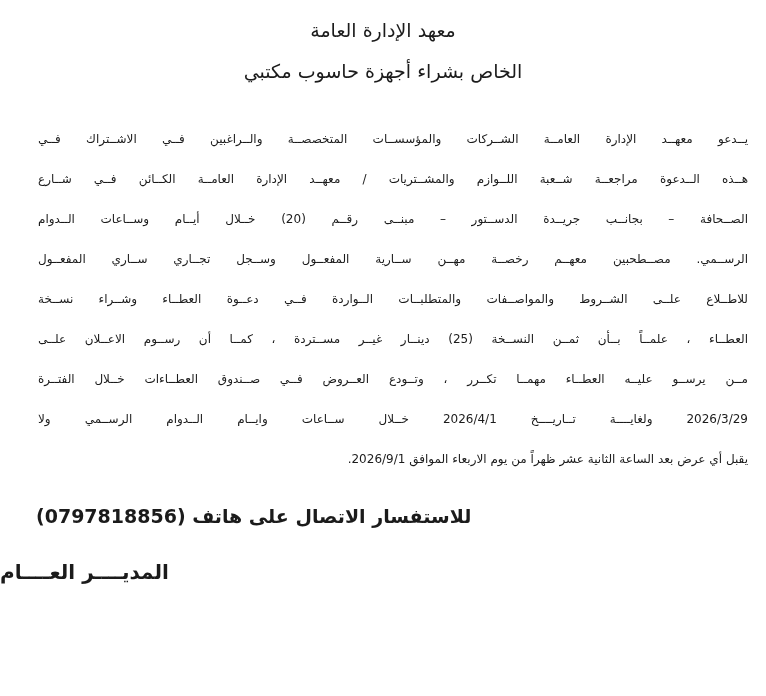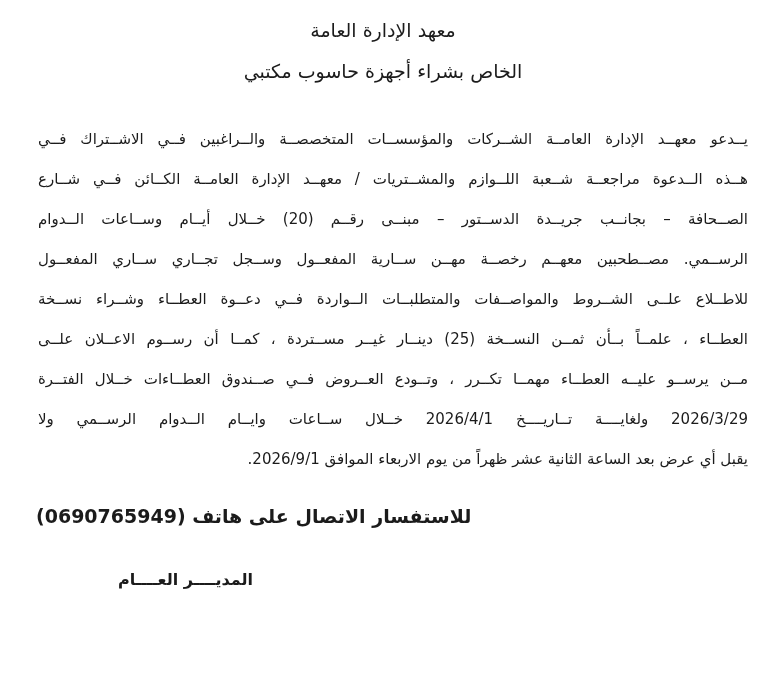--- a/index.html
+++ b/index.html
@@ -24,21 +24,21 @@
     font-weight: 400;
     font-size: 19px;
   }
   .doc-header .hline {
     height: 41px;
     line-height: 41px;
     white-space: nowrap;
   }
   .doc-body {
     margin: 27px 18px 0 38px; 
-    font-size: 15px;
+    font-size: 12px;
   }
   .doc-body .bline {
     height: 40px;
     line-height: 40px;
     text-align: justify;
     text-justify: inter-word;
     overflow: hidden;
   }
   .doc-body .bline.just {
     text-align-last: justify;
@@ -50,25 +50,25 @@
     margin-top: 23px;
     padding-left: 36px;      
     text-align: left;
     direction: rtl;
     font-weight: 700;
     font-size: 19px;
     line-height: 28px;
     white-space: nowrap;
   }
   .signature-line {
-    margin-top: 36px;
+    margin-top: 28px;
     padding-right: 513px;    
-    text-align: right;
+    text-align: left;
     font-weight: 700;
-    font-size: 16px;
+    font-size: 20px;
     line-height: 28px;
     white-space: nowrap;
   }
 </style>
 </head>
 <body>
 
 <div class="page">
 
   <div class="doc-header">
@@ -81,17 +81,17 @@
     <div class="bline just">هــذه الــدعوة مراجعــة شــعبة اللــوازم والمشــتريات / معهــد الإدارة العامــة الكــائن فــي شــارع</div>
     <div class="bline just">الصــحافة – بجانــب جريــدة الدســتور – مبنــى رقــم (20) خــلال أيــام وســاعات الــدوام</div>
     <div class="bline just">الرســمي. مصــطحبين معهــم رخصــة مهــن ســارية المفعــول وســجل تجــاري ســاري المفعــول</div>
     <div class="bline just">للاطــلاع علــى الشــروط والمواصــفات والمتطلبــات الــواردة فــي دعــوة العطــاء وشــراء نســخة</div>
     <div class="bline just">العطــاء ، علمــاً بــأن ثمــن النســخة (25) دينــار غيــر مســتردة ، كمــا أن رســوم الاعــلان علــى</div>
     <div class="bline just">مــن يرســو عليــه العطــاء مهمــا تكــرر ، وتــودع العــروض فــي صــندوق العطــاءات خــلال الفتــرة</div>
     <div class="bline just">2026/3/29 ولغايــــة تــاريــــخ 2026/4/1 خــلال ســاعات وايــام الــدوام الرســمي ولا</div>
     <div class="bline last">يقبل أي عرض بعد الساعة الثانية عشر ظهراً من يوم الاربعاء الموافق 2026/9/1.</div>
   </div>
 
-  <div class="contact-line">للاستفسار الاتصال على هاتف (0690765949)</div>
+  <div class="contact-line">للاستفسار الاتصال على هاتف (0797818856)</div>
 
   <div class="signature-line">المديــــر العــــام</div>
 
 </div>
 
 </body></html>

